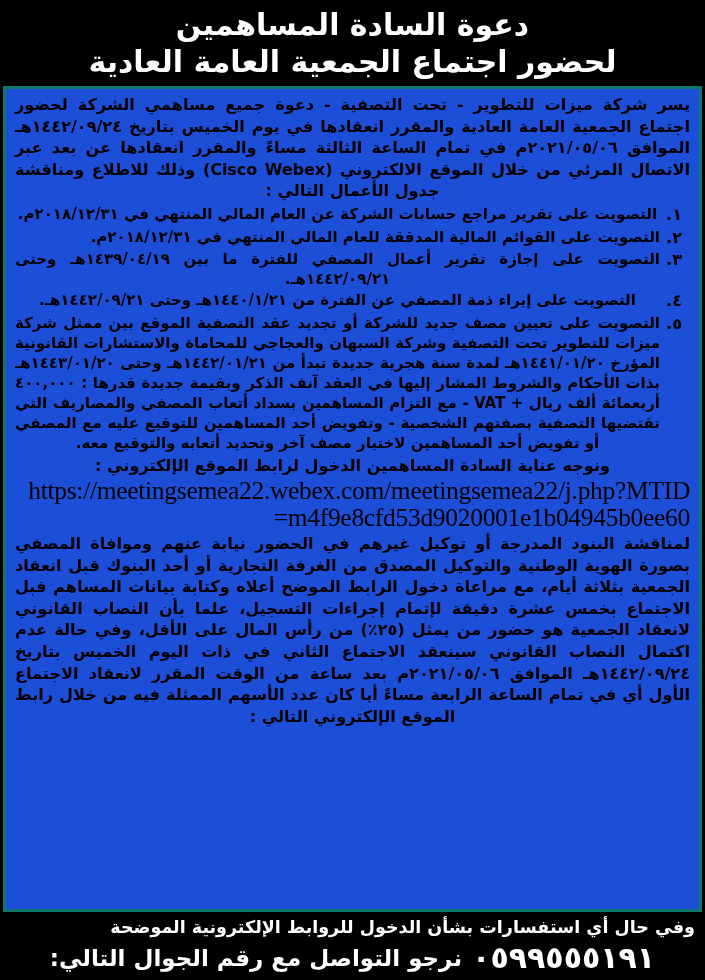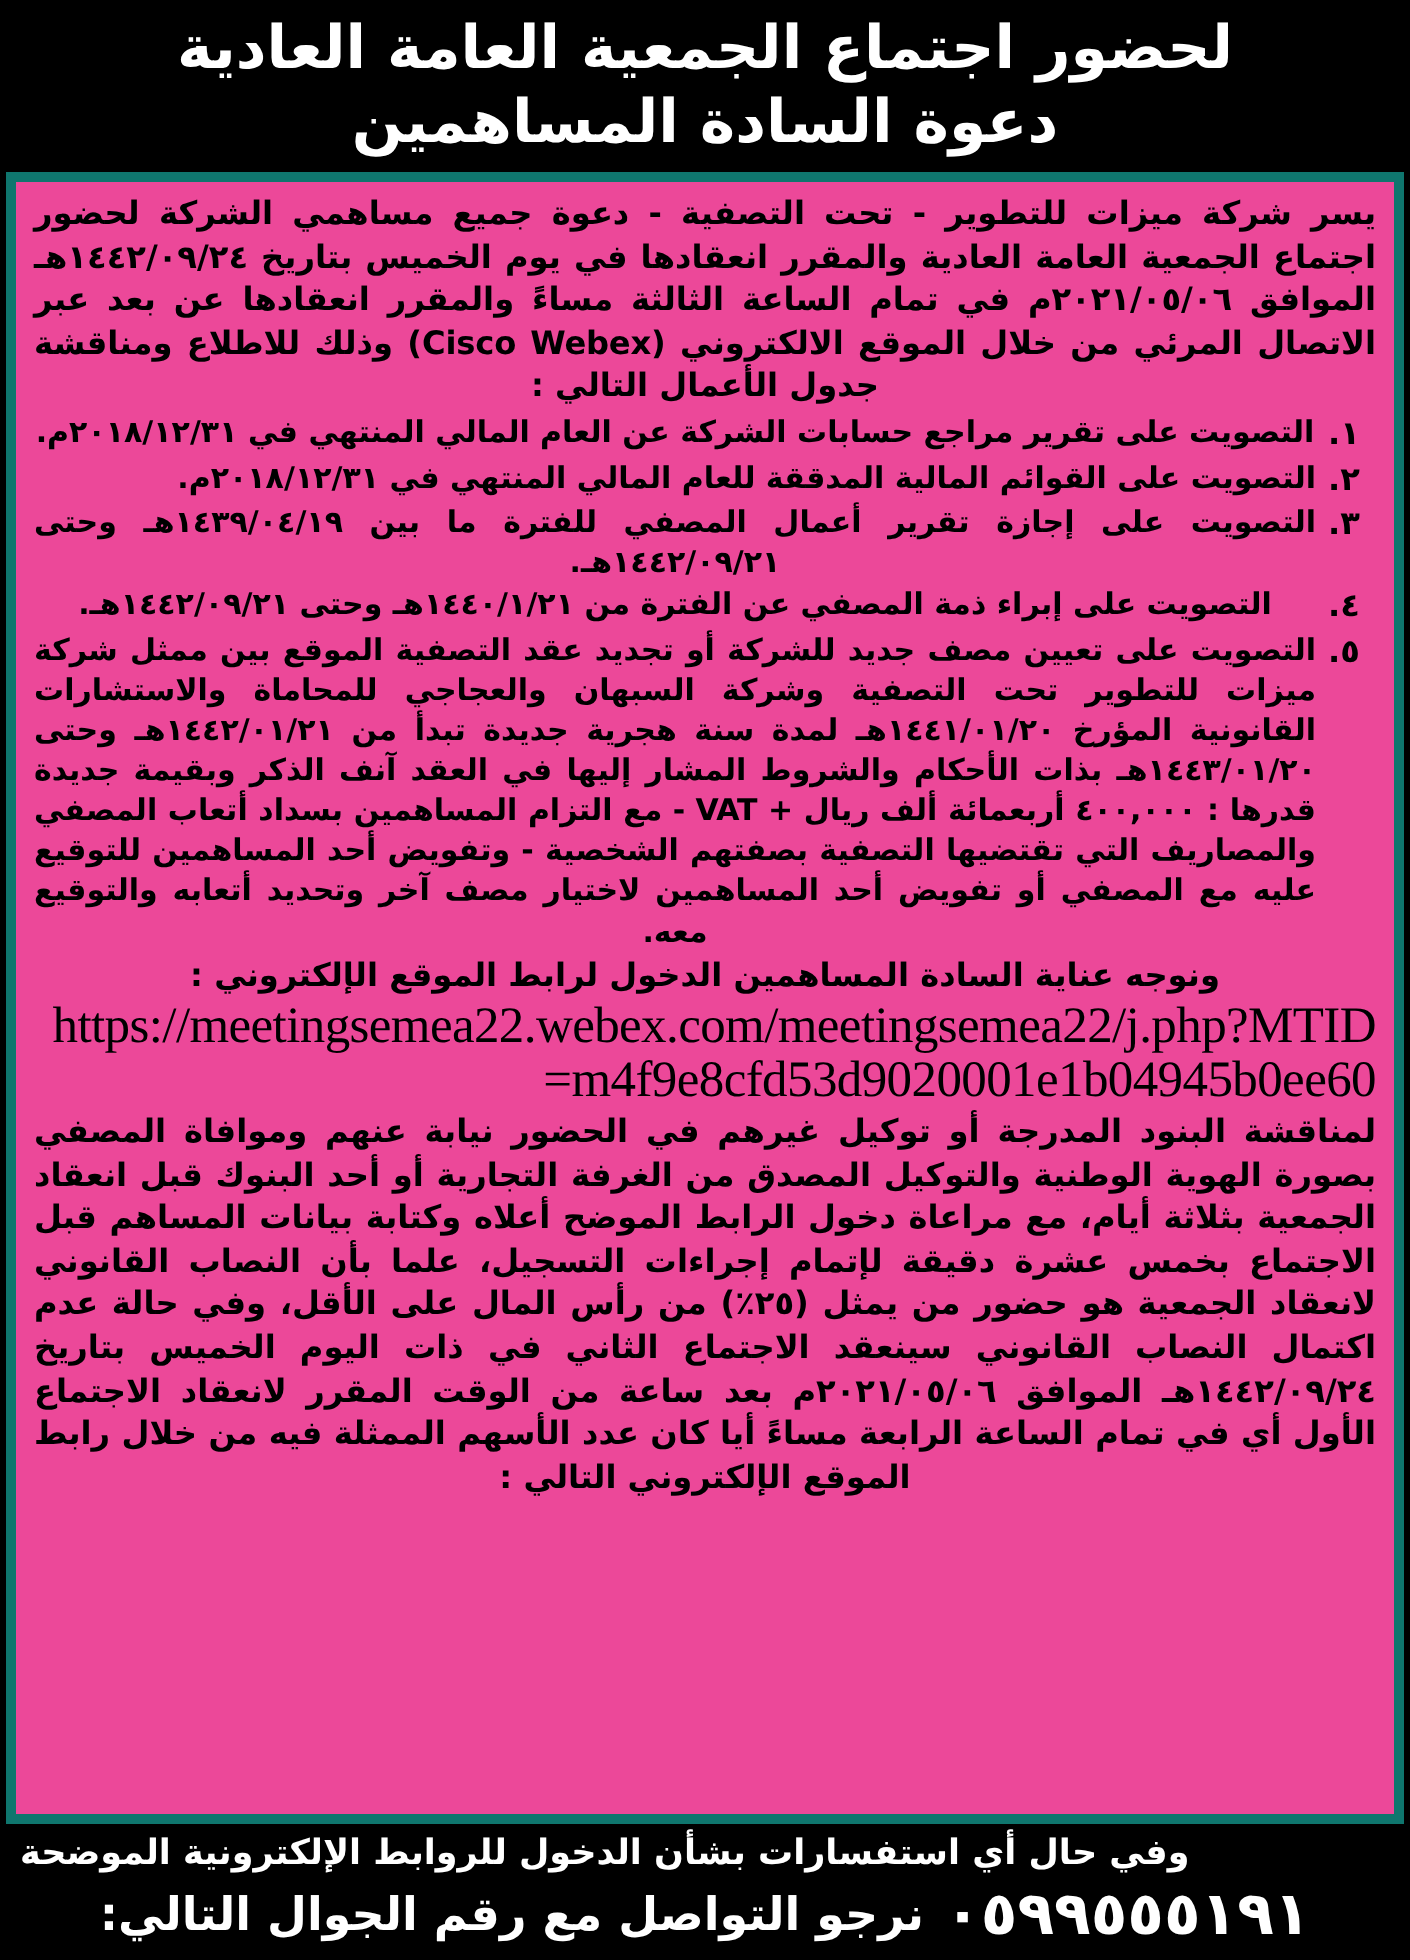--- a/index.html
+++ b/index.html
@@ -37,22 +37,22 @@
     font-weight: bold;
     letter-spacing: 0.5px;
     line-height: 1.22;
     white-space: nowrap;
   }
   .header-line-1 { font-size: 30px; }
   .header-line-2 { font-size: 30px; }
 
   
   .body-frame {
-    background: #ec4899;
-    border: 5px solid #0f766e;
+    background: #1d4ed8;
+    border: 3px solid #0f766e;
     margin: 0 3px;
     flex: 1 1 auto;
     box-sizing: border-box;
     padding: 5px 9px 4px 9px;
     overflow: hidden;
   }
 
   .para {
     font-size: 16.1px;
     font-weight: bold;
@@ -114,21 +114,21 @@
   }
 
   .note-center {
     text-align-last: center;
   }
 
   
   .footer {
     background: #000000;
     color: #ffffff;
-    text-align: left;
+    text-align: right;
     flex: 0 0 auto;
     padding: 4px 10px 5px 10px;
   }
   .footer-line-1 {
     font-size: 17.5px;
     font-weight: bold;
     line-height: 1.3;
     white-space: nowrap;
   }
   .footer-contact {
@@ -150,22 +150,22 @@
     letter-spacing: 1px;
     white-space: nowrap;
   }
 </style>
 </head>
 <body>
 
 <div class="ad">
 
   <div class="header">
+    <div class="header-line header-line-1">دعوة السادة المساهمين</div>
     <div class="header-line header-line-2">لحضور اجتماع الجمعية العامة العادية</div>
-    <div class="header-line header-line-1">دعوة السادة المساهمين</div>
   </div>
 
   <div class="body-frame">
 
     <p class="para para-intro">يسر شركة ميزات للتطوير - تحت التصفية - دعوة جميع مساهمي الشركة لحضور اجتماع الجمعية العامة العادية والمقرر انعقادها في يوم الخميس بتاريخ ١٤٤٢/٠٩/٢٤هـ الموافق ٢٠٢١/٠٥/٠٦م في تمام الساعة الثالثة مساءً والمقرر انعقادها عن بعد عبر الاتصال المرئي من خلال الموقع الالكتروني (Cisco Webex) وذلك للاطلاع ومناقشة جدول الأعمال التالي :</p>
 
     <ol class="agenda">
 
       <li class="agenda-item">
         <span class="agenda-num">١.</span>

